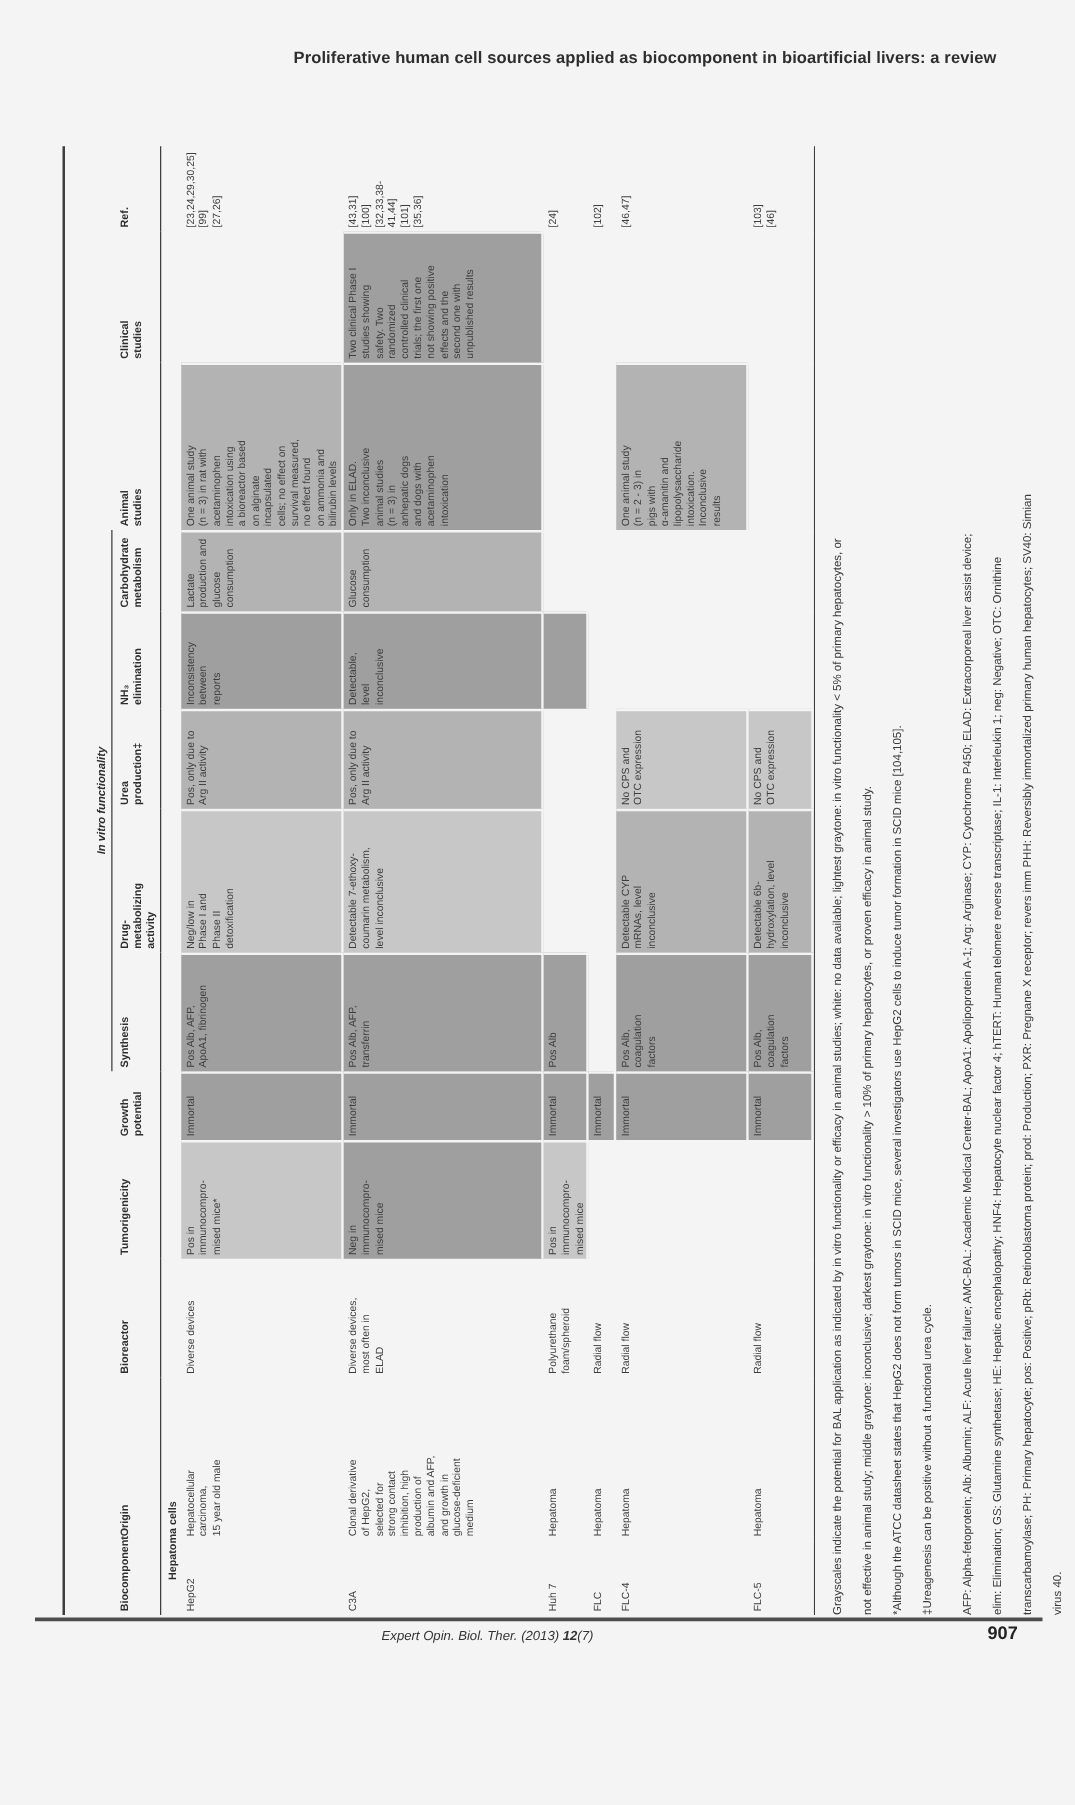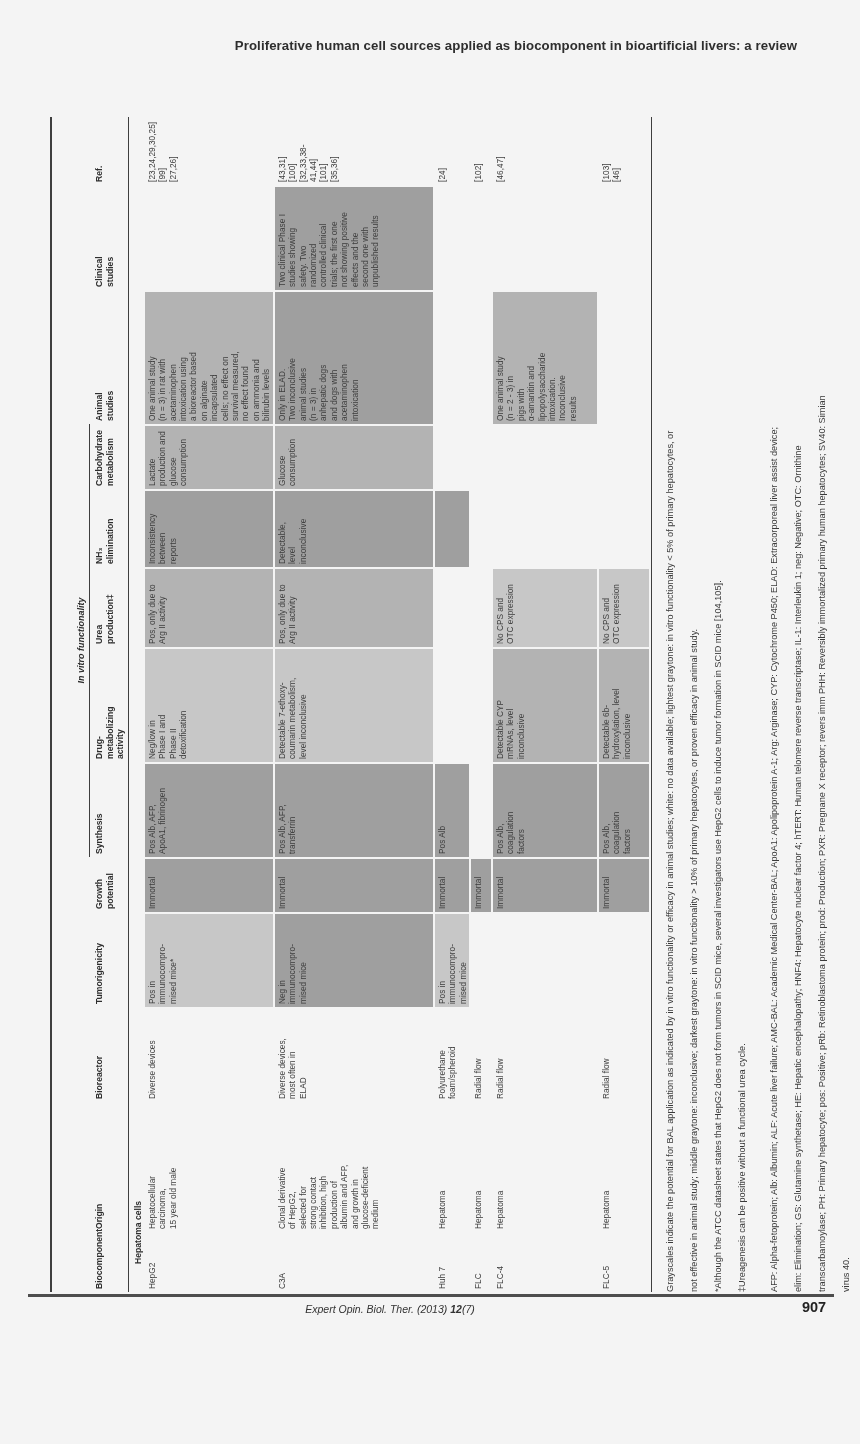--- a/index.html
+++ b/index.html
@@ -70,21 +70,21 @@
   .footer-rule{
     position:absolute;left:28px;top:1294px;width:806px;height:2.5px;
     background:#4d4d4d;
   }
   .journal-line{
     position:absolute;left:190px;top:1303px;width:400px;text-align:center;
     font-size:10.5px;font-style:italic;color:#333;
   }
   .journal-line .vol{font-weight:bold;font-style:italic;}
   .page-number{
-    position:absolute;left:790px;top:1299px;width:48px;text-align:center;
+    position:absolute;left:790px;top:1299px;width:48px;text-align:left;
     font-size:14.5px;font-weight:bold;color:#222;
   }
 </style>
 </head>
 <body>
 
 <div class="page-title">Proliferative human cell sources applied as biocomponent in bioartificial livers: a review</div>
 
 <div class="rotated-layer">
   <table id="bal-table">

